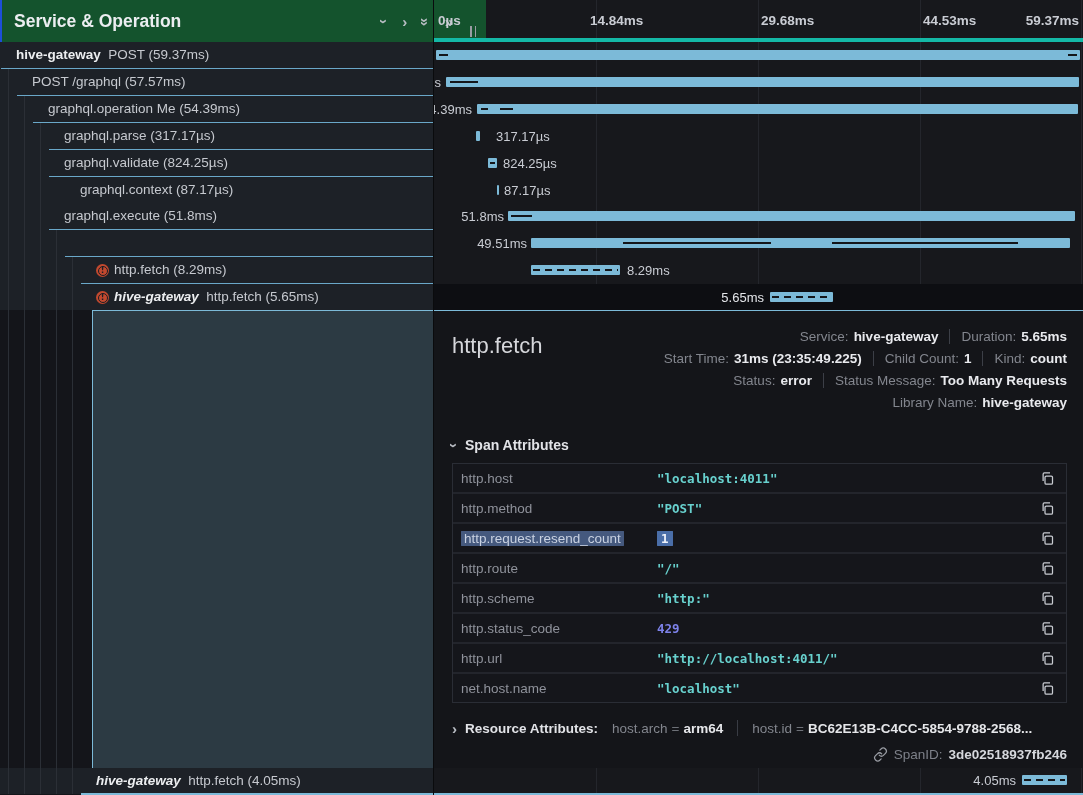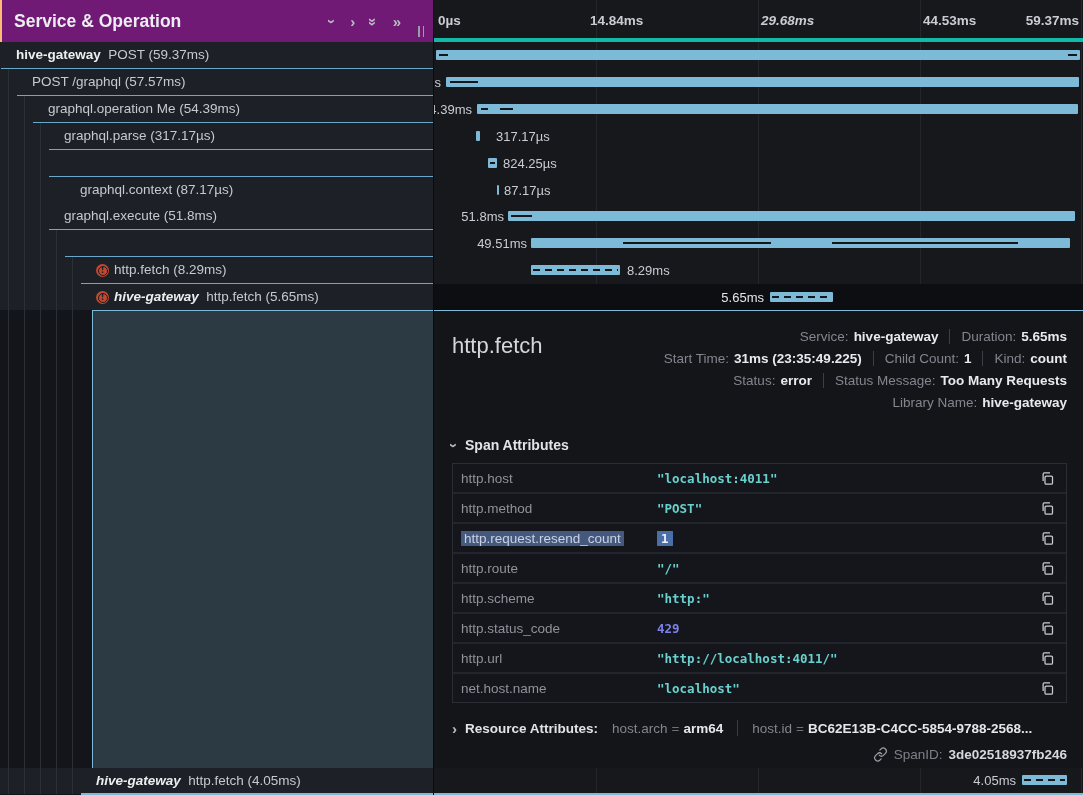--- a/index.html
+++ b/index.html
@@ -1,22 +1,22 @@
 <!DOCTYPE html>
 <html><head>
 <meta charset="utf-8">
 <style>
   html,body{margin:0;padding:0;background:#0c0d10;}
   .app{position:relative;width:1083px;height:795px;overflow:hidden;
        font-family:"Liberation Sans",sans-serif;background:#17181c;color:#c6c9cf;
        -webkit-font-smoothing:antialiased;}
   
   .left-panel{position:absolute;left:0;top:0;width:434px;height:795px;background:#14151a;z-index:2;}
-  .lp-header{position:absolute;left:0;top:0;width:434px;height:42px;background:#701a75;
-             border-left:2px solid #fdba74;box-sizing:border-box;}
+  .lp-header{position:absolute;left:0;top:0;width:486px;height:42px;background:#14532d;
+             border-left:2px solid #1d4ed8;box-sizing:border-box;}
   .lp-title{position:absolute;left:12px;top:0;line-height:42px;font-size:17.5px;font-weight:700;color:#eceef1;}
   .lp-icons{position:absolute;right:34px;top:0;height:42px;display:flex;align-items:center;gap:15px;}
   .chev{display:inline-block;font-size:15px;line-height:1;color:#b9bdc4;font-weight:600;}
   .chev.down{transform:rotate(90deg);}
   .chev.dbl{letter-spacing:-1px;}
   .resize-handle{position:absolute;right:8px;bottom:5px;width:10px;height:11px;}
   .resize-handle i{position:absolute;top:0;bottom:0;width:1.5px;background:#9a9da3;}
   .resize-handle i:first-child{left:2px}.resize-handle i:last-child{right:2px}
   .tree-row{position:absolute;left:0;width:434px;height:27px;background:#1d2127;box-sizing:border-box;
             font-size:13.5px;overflow:hidden;}
@@ -125,20 +125,21 @@
           <span class="guide" style="left: 8px;"></span>
           <span class="guide" style="left: 24px;"></span>
           <span class="guide" style="left: 40px;"></span>
           <span class="rt" style="left: 64px;"><span>graphql.parse (317.17µs)</span></span>
           <i class="underline" style="left: 49px;"></i>
         </div>
         <div class="tree-row" style="top: 150px;">
           <span class="guide" style="left: 8px;"></span>
           <span class="guide" style="left: 24px;"></span>
           <span class="guide" style="left: 40px;"></span>
+          <span class="rt" style="left: 64px;"><span>graphql.validate (824.25µs)</span></span>
           <i class="underline" style="left: 49px;"></i>
         </div>
         <div class="tree-row" style="top: 177px;">
           <span class="guide" style="left: 8px;"></span>
           <span class="guide" style="left: 24px;"></span>
           <span class="guide" style="left: 40px;"></span>
           <span class="rt" style="left: 80px;"><span>graphql.context (87.17µs)</span></span>
           <i class="underline" style="left: 49px;"></i>
         </div>
         <div class="tree-row" style="top: 203px;">
@@ -204,21 +205,21 @@
   <div class="right-panel">
     <div id="gridlines">
         <div class="gridline" style="left: 162px;"></div>
         <div class="gridline" style="left: 324px;"></div>
         <div class="gridline" style="left: 486px;"></div>
         <div class="gridline" style="left: 647px;"></div>
       </div>
     <div class="ruler" id="ruler">
         <span class="tick" style="left: 4px;">0µs</span>
         <span class="tick" style="left: 156px;">14.84ms</span>
-        <span class="tick" style="left: 327px; font-style: italic;">29.68ms</span>
+        <span class="tick" style="left: 327px;">29.68ms</span>
         <span class="tick" style="left: 489px;">44.53ms</span>
         <span class="tick" style="right: 4px;">59.37ms</span>
       </div>
     <div id="tl-rows">
         <div class="tl-row" style="top: 42px;">
           <div class="bar" style="left: 2px; width: 644px;"></div>
           <i class="seg" style="left: 5px; width: 9px;"></i>
           <i class="seg" style="left: 634px; width: 9px;"></i>
         </div>
         <div class="tl-row" style="top: 69px;">

